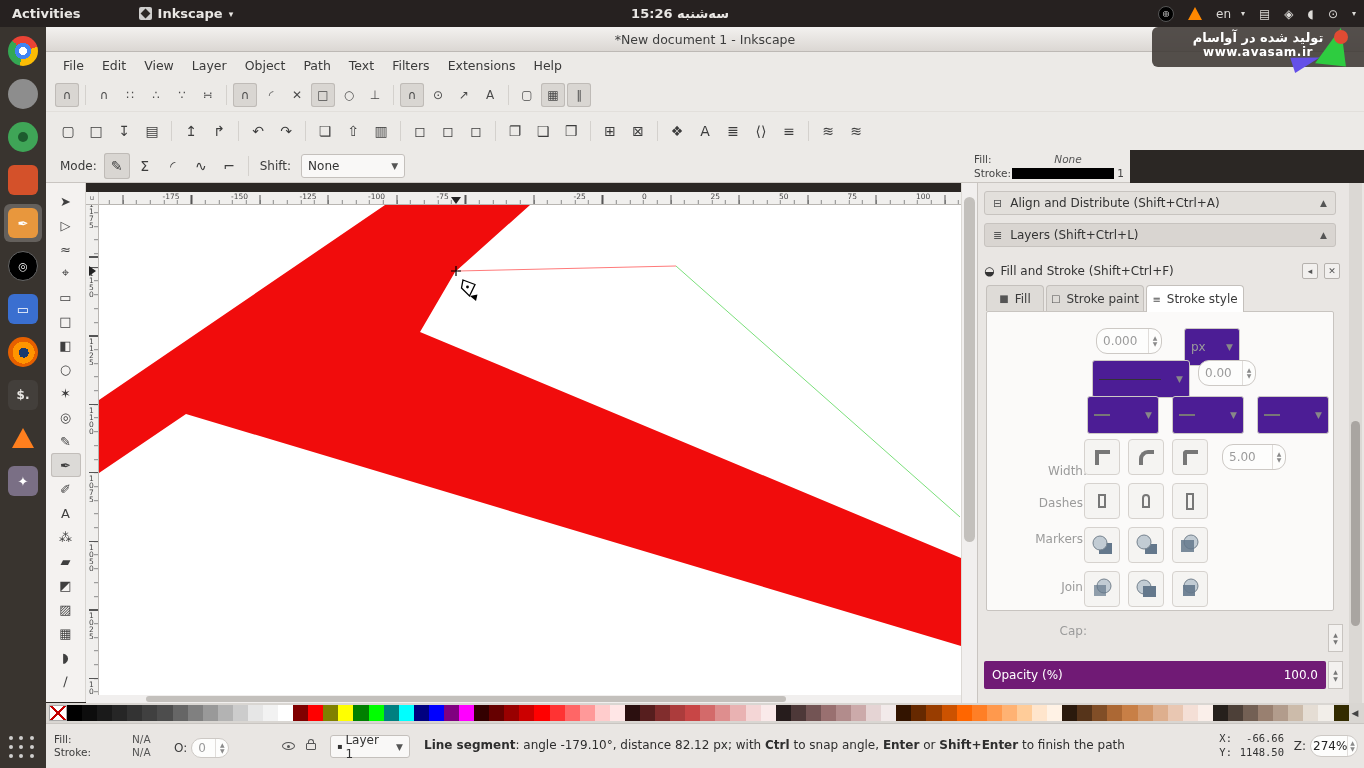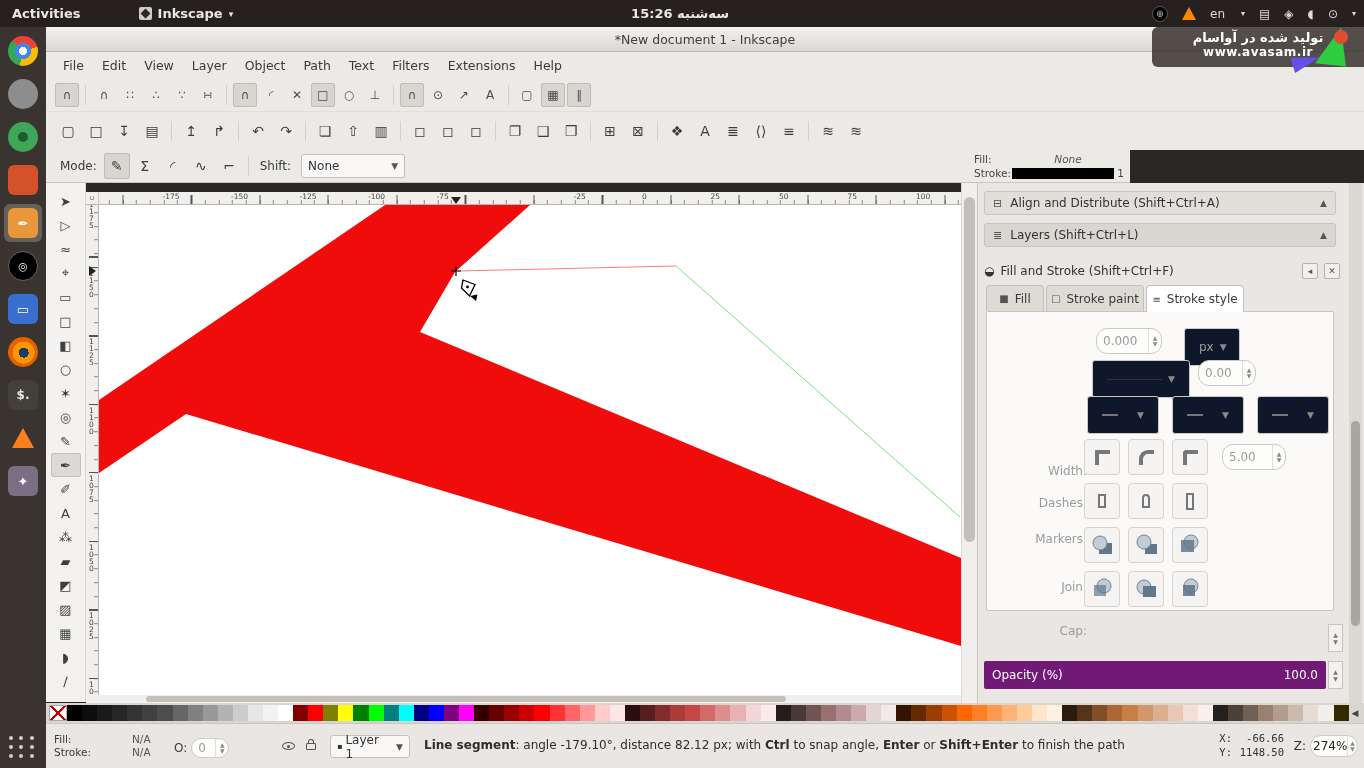--- a/index.html
+++ b/index.html
@@ -11,21 +11,21 @@
   #topbar{left:0;top:0;width:1364px;height:27px;background:#262120;color:#e9e7e4;display:flex;align-items:center;z-index:60;font-size:13px;}
   #activities{margin-left:12px;font-weight:bold;}
   #appmenu{margin-left:58px;display:flex;align-items:center;gap:6px;font-weight:bold;}
   #appmenu .appicon{width:13px;height:13px;background:#cfcecd;border-radius:2px;display:inline-block;position:relative;}
   #appmenu .appicon:before{content:"";position:absolute;left:3px;top:3px;width:7px;height:7px;background:#2b2724;transform:rotate(45deg);}
   #clock{position:absolute;left:50%;transform:translateX(-52%);font-weight:bold;}
   #tray{position:absolute;right:8px;top:0;height:27px;display:flex;align-items:center;gap:14px;}
   #tray .ticon{font-size:12px;color:#dddbd8;}
   #obs-tray{width:16px;height:16px;border-radius:50%;background:#000;color:#fff;font-size:8px;display:flex;align-items:center;justify-content:center;border:1px solid #555;}
   #vlc-tray{width:0;height:0;border-left:7px solid transparent;border-right:7px solid transparent;border-bottom:13px solid #ff8800;}
-  #lang{display:flex;align-items:center;gap:16px;font-size:12px;color:#dddbd8;}
+  #lang{display:flex;align-items:center;gap:10px;font-size:12px;color:#dddbd8;}
 
   
   #watermark{right:0;top:27px;width:212px;height:40px;background:rgba(62,56,52,.88);border-radius:6px 0 0 6px;z-index:55;color:#fff;padding:3px 10px 0 10px;text-align:center;}
   #watermark .l1{font-size:13px;font-weight:bold;direction:rtl;}
   #watermark .l2{font-size:12px;font-weight:bold;letter-spacing:.5px;}
   .wm-tri-green{position:absolute;right:16px;top:0;width:0;height:0;border-left:22px solid transparent;border-right:9px solid transparent;border-bottom:38px solid #2ecc40;transform:rotate(6deg);z-index:57;}
   .wm-tri-blue{position:absolute;right:44px;top:26px;width:0;height:0;border-top:9px solid transparent;border-bottom:7px solid transparent;border-left:28px solid #6450e8;transform:rotate(-18deg);z-index:56;}
   #rec-dot{position:absolute;right:16px;top:30px;width:14px;height:14px;border-radius:50%;background:#e04b33;z-index:58;}
 
   
@@ -100,21 +100,21 @@
   .winbtn{width:16px;height:16px;border:1px solid #b5b1ad;border-radius:2px;background:#f2f0ee;font-size:9px;display:flex;align-items:center;justify-content:center;color:#555;margin-left:6px;}
   #fns-btns{position:absolute;right:24px;top:80px;display:flex;}
   .tab{position:absolute;top:102px;height:26px;border:1px solid #c4c0bc;border-bottom:none;border-radius:4px 4px 0 0;background:#dedbd7;display:flex;align-items:center;justify-content:center;gap:6px;color:#3a3a3a;}
   .tab.active{background:#fff;height:27px;z-index:2;}
   .tab .ticn{font-size:10px;color:#555;}
   #groupbox{position:absolute;left:8px;top:128px;width:348px;height:300px;border:1px solid #c8c4c0;background:#fbfaf9;border-radius:2px;}
   .flabel{position:absolute;width:100px;text-align:right;color:#9b9b9b;}
   .spinbox{position:absolute;border:1px solid #cdc9c5;background:#fdfdfc;border-radius:11px;display:flex;align-items:stretch;}
   .spinbox .val{flex:1;display:flex;align-items:center;padding-left:6px;color:#9b9b9b;}
   .arrows{width:13px;display:flex;flex-direction:column;align-items:center;justify-content:center;color:#8a8a8a;font-size:6px;line-height:6px;border-left:1px solid #e0ddda;}
-  .pcombo{position:absolute;height:38px;border:1px solid #cdc9c5;background:#0f172a;border-radius:3px;display:flex;align-items:center;padding:0 14px;color:#9b9b9b;}
+  .pcombo{position:absolute;height:38px;border:1px solid #cdc9c5;background:#4c1d95;border-radius:3px;display:flex;align-items:center;padding:0 6px;color:#9b9b9b;}
   .pcombo .caret{margin-left:auto;font-size:9px;color:#888;padding-left:6px;}
   .dashline{width:62px;height:0;border-top:1.5px solid #333;}
   .mkdash{width:16px;height:0;border-top:2px solid #777;}
   .sqbtn{position:absolute;width:36px;height:36px;border:1px solid #d6d2ce;background:#f5f4f2;border-radius:4px;display:flex;align-items:center;justify-content:center;}
   .join-ic{width:15px;height:15px;border-top:4px solid #777;border-left:4px solid #777;}
   .join-round{border-top-left-radius:9px;}
   .join-bevel{border-top-left-radius:4px;}
   .cap-ic{width:8px;height:14px;border:2px solid #777;}
   .cap-round{border-radius:5px 5px 0 0;}
   .cap-square{height:17px;}

